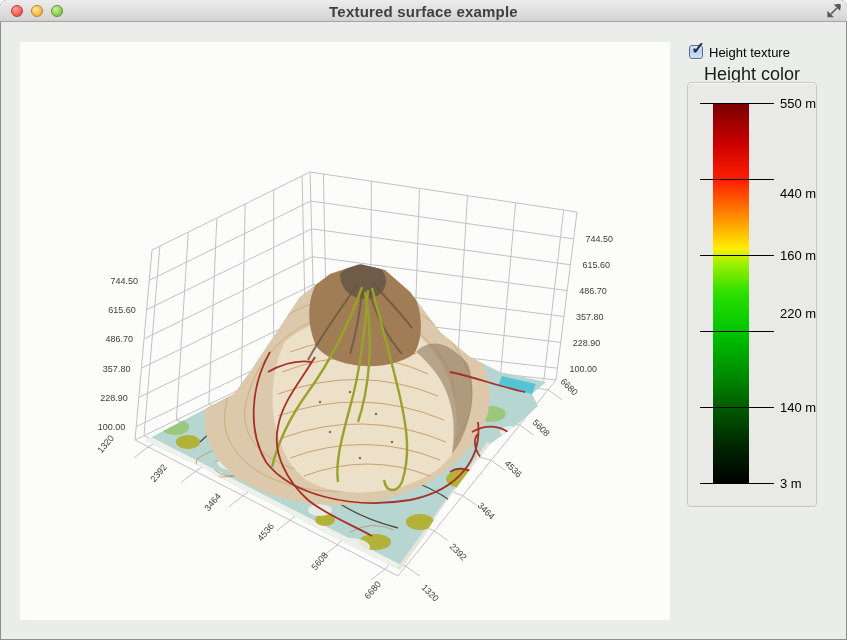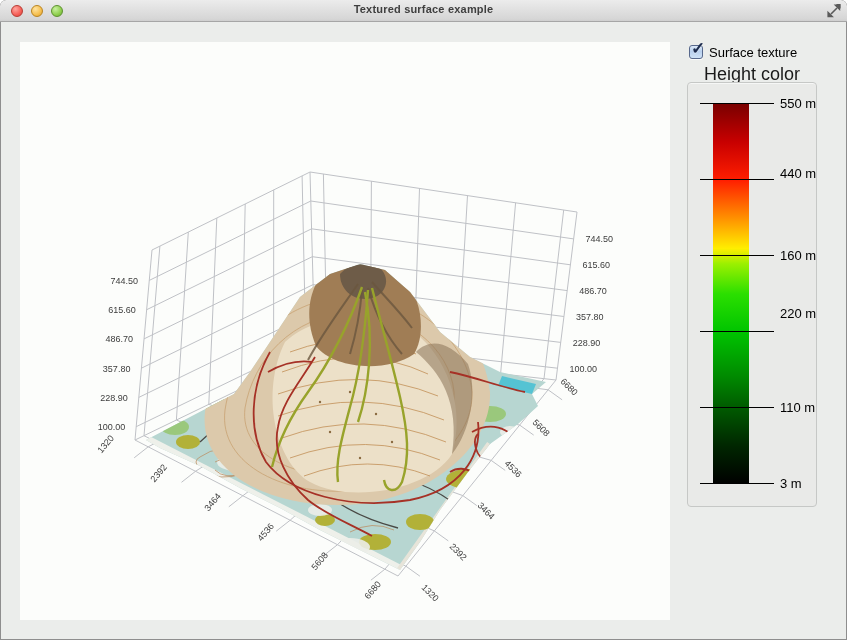--- a/index.html
+++ b/index.html
@@ -11,21 +11,21 @@
     box-shadow:0 0 0 1px #8e8e8e inset;
   }
   
   .titlebar{
     position:absolute;left:0;top:0;width:847px;height:22px;
     background:linear-gradient(#ececec,#d6d6d6 90%,#cfcfcf);
     border-bottom:1px solid #a6a6a6;border-radius:6px 6px 0 0;
   }
   .title{
     position:absolute;left:0;right:0;top:3px;text-align:center;
-    font-size:11px;font-weight:600;color:#3f3f3f;letter-spacing:0.2px;
+    font-size:15px;font-weight:600;color:#3f3f3f;letter-spacing:0.2px;
   }
   .tl{position:absolute;top:5px;width:12px;height:12px;border-radius:50%;}
   .tl-close{left:11px;background:radial-gradient(circle at 35% 30%, #ffa59e, #f55f58 60%, #d8453e);border:1px solid #b83b33;}
   .tl-min{left:31px;background:radial-gradient(circle at 35% 30%, #ffe3a0, #f5bf4f 60%, #d99c2e);border:1px solid #ba8420;}
   .tl-zoom{left:51px;background:radial-gradient(circle at 35% 30%, #c8f0a0, #8fcf4e 60%, #6aa833);border:1px solid #5d9130;}
   .fs-icon{position:absolute;right:6px;top:4px;width:14px;height:14px;}
   
   .canvas{
     position:absolute;left:20px;top:42px;width:650px;height:578px;
     background:#fcfdfb;
@@ -286,33 +286,33 @@
         <text class="axis-label" transform="translate(547,347) rotate(45)" text-anchor="middle">6680</text>
       </g>
     </svg>
   </div>
 
   <div class="side-panel">
     <div class="cb-row">
       <span class="cb-box">
         <span class="cb-check">✓</span>
       </span>
-      <span class="cb-label">Surface texture</span>
+      <span class="cb-label">Height texture</span>
     </div>
     <div class="legend-title">Height color map</div>
     <div class="legend-frame">
       <div style="position:absolute;left:25px;top:21px;width:36px;height:380px;background:linear-gradient(to bottom,#7a0000 0%,#c80000 10%,#ff1e00 20%,#ff9000 30%,#ffee00 38%,#9cf000 42%,#2bdf00 50%,#00c400 60%,#008800 72%,#005a00 80%,#002600 90%,#000000 100%);"></div>
       <div class="lline" style="top:20px"></div>
       <div class="lline" style="top:96px"></div>
       <div class="lline" style="top:172px"></div>
       <div class="lline" style="top:248px"></div>
       <div class="lline" style="top:324px"></div>
       <div class="lline" style="top:400px"></div>
       <div class="llabel" style="top:13px">550 m</div>
-      <div class="llabel" style="top:83px">440 m</div>
+      <div class="llabel" style="top:103px">440 m</div>
       <div class="llabel" style="top:165px">160 m</div>
       <div class="llabel" style="top:223px">220 m</div>
-      <div class="llabel" style="top:317px">110 m</div>
+      <div class="llabel" style="top:317px">140 m</div>
       <div class="llabel" style="top:393px">3 m</div>
     </div>
   </div>
 
 </div>
 
 </body></html>

